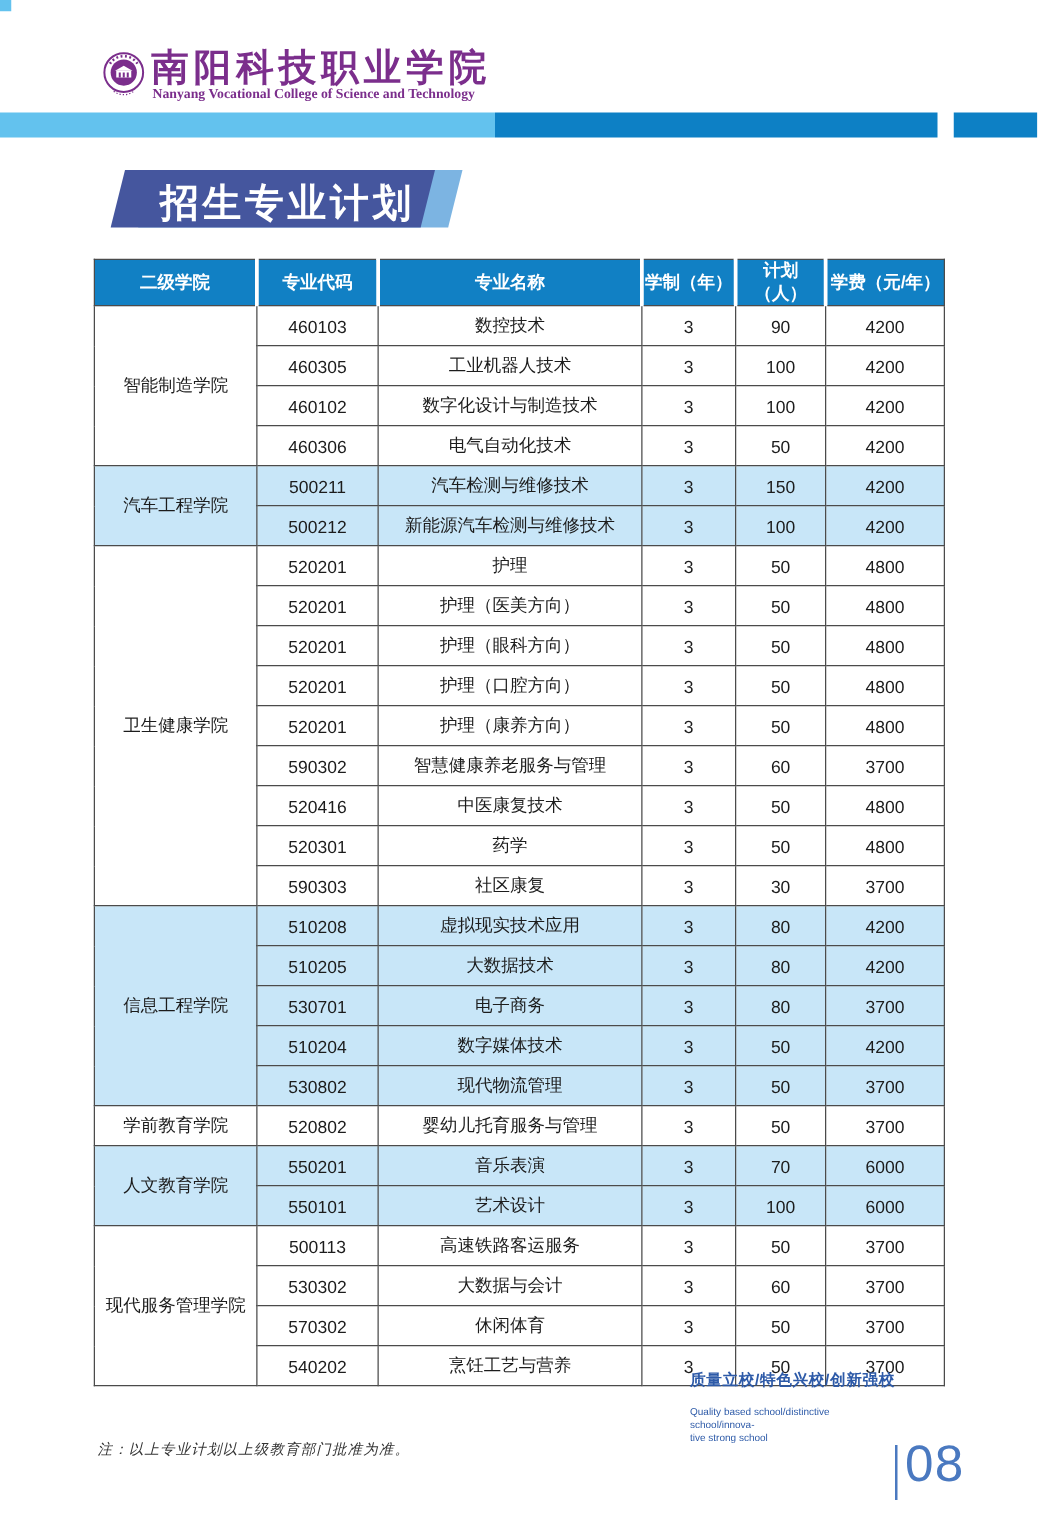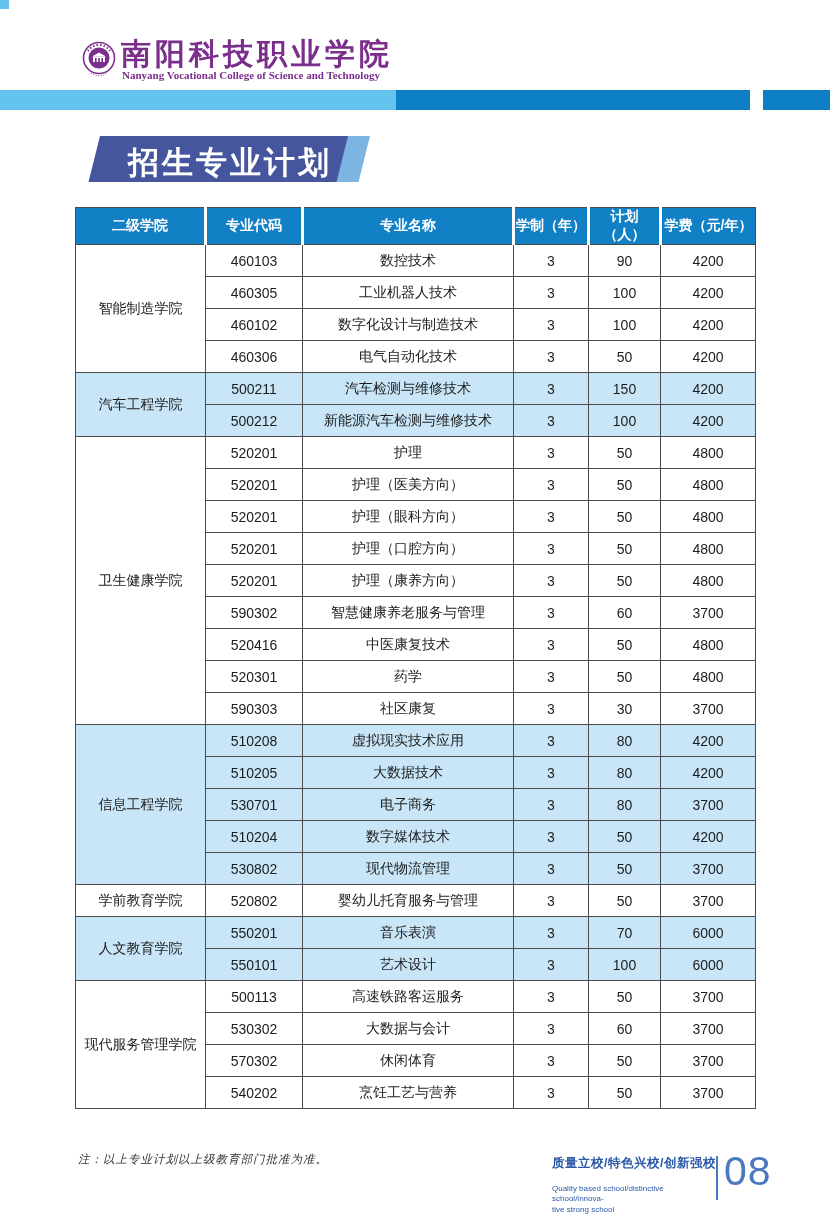--- a/index.html
+++ b/index.html
@@ -58,21 +58,21 @@
     border:1px solid var(--grid);border-left:3px solid #fff;padding:0;font-weight:600;
   }
   table.plan th:first-child{border-left:1px solid var(--grid);}
   table.plan td{
     border:1px solid var(--grid);text-align:center;height:32px;padding:0 2px;
     background:#ffffff;
   }
   table.plan tr.hl td{background:var(--row-blue);margin-top:41px;}
   
   .note{position:absolute;left:78px;top:1152px;font-size:11.5px;color:#333;letter-spacing:1px;font-style:italic;}
-  .slogan{position:absolute;left:552px;top:1155px;width:160px;color:var(--footer-blue);}
+  .slogan{position:absolute;left:552px;top:1096px;width:160px;color:var(--footer-blue);}
   .slogan-zh{font-size:12.5px;font-weight:bold;white-space:nowrap;letter-spacing:0.5px;}
   .slogan-en{font-size:8px;line-height:1.3;margin-top:12px;}
   .pagenum-divider{position:absolute;left:716px;top:1156px;width:2px;height:44px;background:var(--pagenum-blue);}
   .pagenum{position:absolute;left:724px;top:1148px;font-size:41px;font-weight:400;color:var(--pagenum-blue);letter-spacing:1px;}
 </style>
 </head>
 <body>
 
 <div class="page">
 

